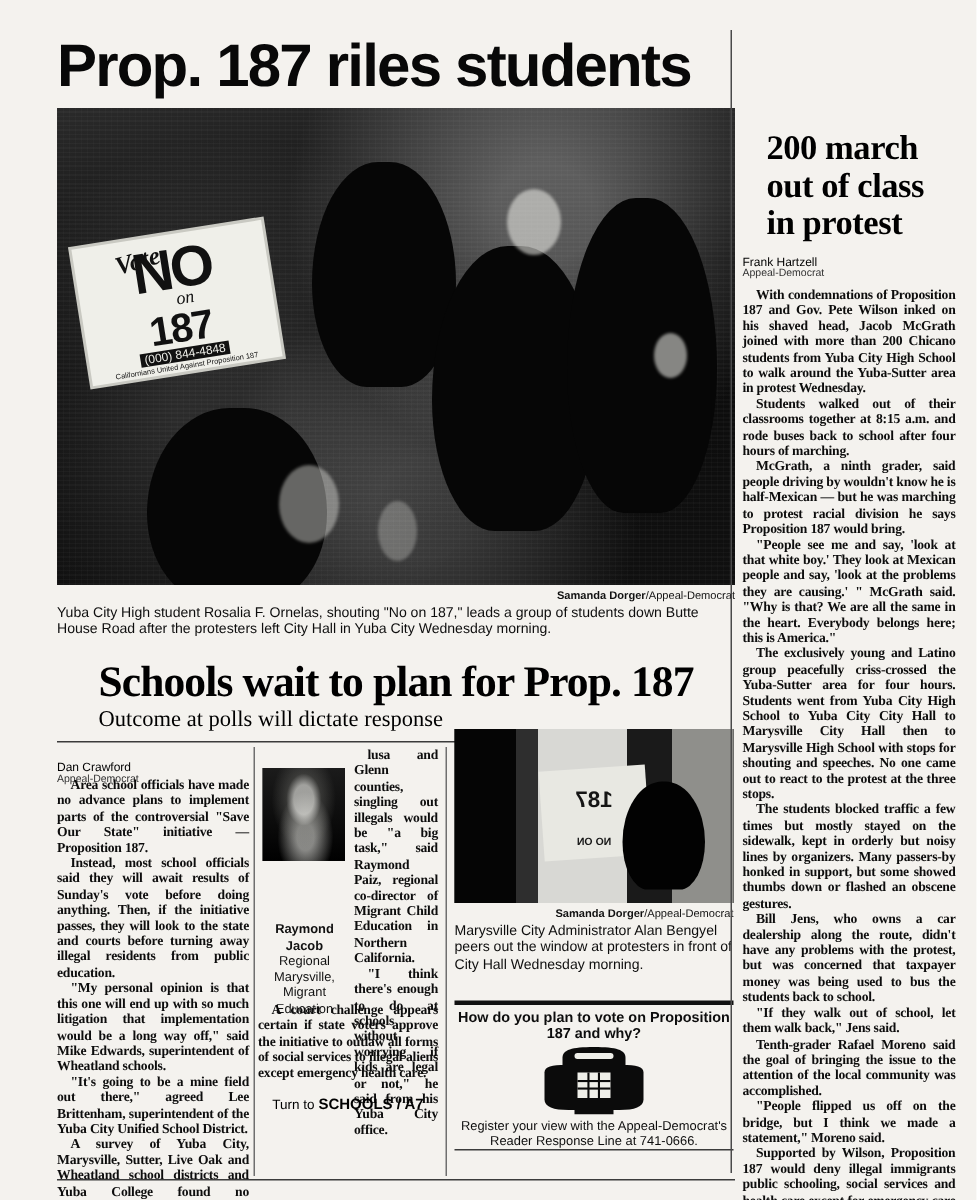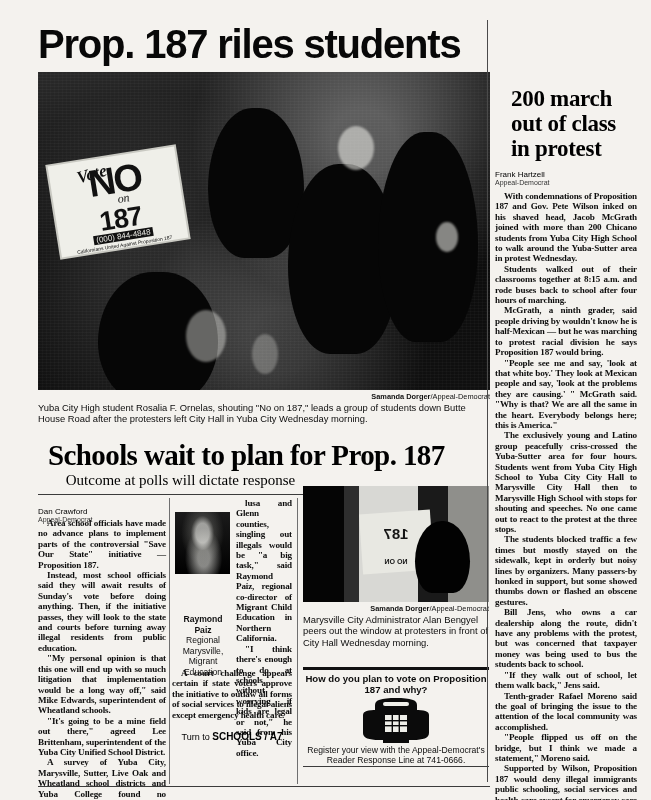--- a/index.html
+++ b/index.html
@@ -200,23 +200,23 @@
     position: absolute;
     font-family: "Liberation Sans", sans-serif;
     font-size: 9.4px;
     line-height: 11.4px;
     color: #0d0d0d;
   }
 
   
   .hl-second {
     position: absolute;
-    left: 48px; top: 440px;
+    left: 38px; top: 440px;
     width: 452px;
-    text-align: left;
+    text-align: center;
     font-family: "Liberation Serif", serif;
     font-weight: bold;
     font-size: 29px;
     line-height: 31px;
     letter-spacing: -0.6px;
   }
   .subhead {
     position: absolute;
     left: 38px; top: 472px;
     width: 285px;
@@ -406,21 +406,21 @@
     <p>"It's going to be a mine field out there," agreed Lee Brittenham, superintendent of the Yuba City Unified School District.</p>
     <p>A survey of Yuba City, Marysville, Sutter, Live Oak and Wheatland school districts and Yuba College found no contingencies in place should Prop. 187 pass.</p>
 
   </div>
 
   <div class="portrait">
     <div class="pg"></div>
   </div>
   <div class="portrait-cap">
     <div class="nm">Raymond</div>
-    <div class="nm">Paiz</div>
+    <div class="nm">Jacob</div>
     <div>Regional</div>
     <div>Marysville,</div>
     <div>Migrant</div>
     <div>Education</div>
   </div>
 
   <div class="body-col" style="position:absolute; left:236px; top:498px; width:56px;">
     <p>lusa and Glenn counties, singling out illegals would be "a big task," said Raymond Paiz, regional co-director of Migrant Child Education in Northern California.</p>
     <p>"I think there's enough to do at schools without worrying if kids are legal or not," he said from his Yuba City office.</p>
   </div>

